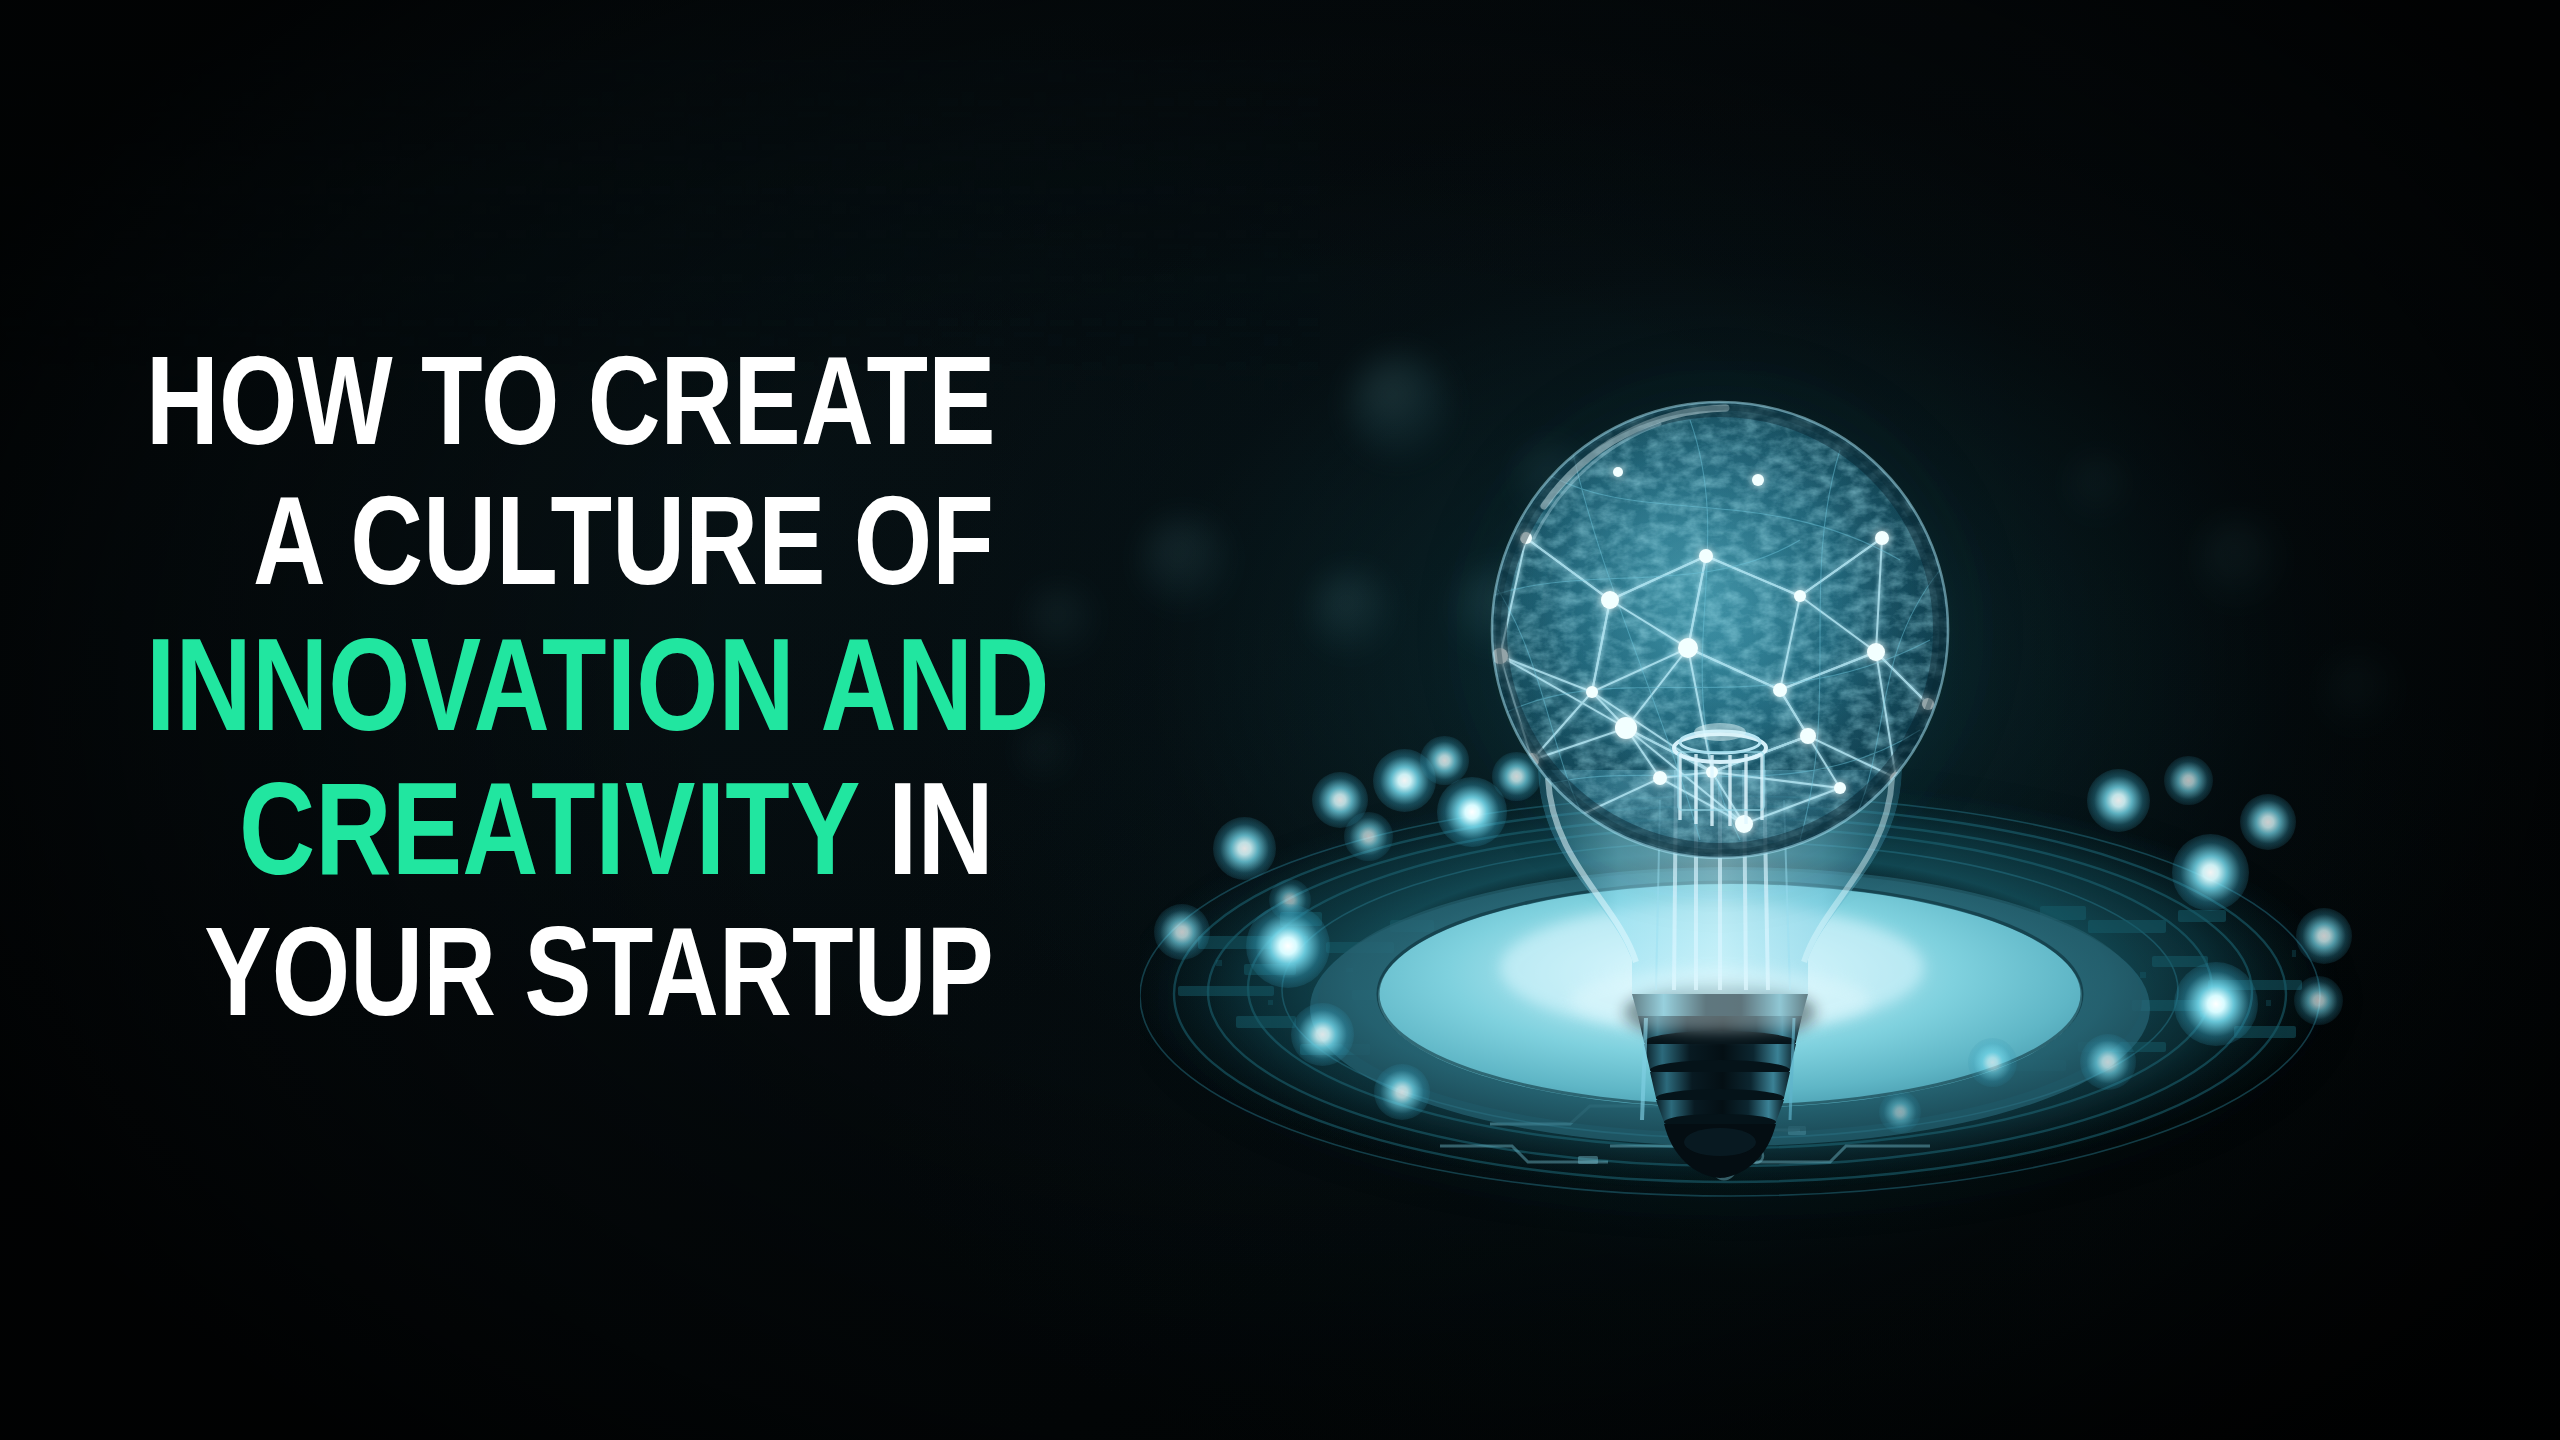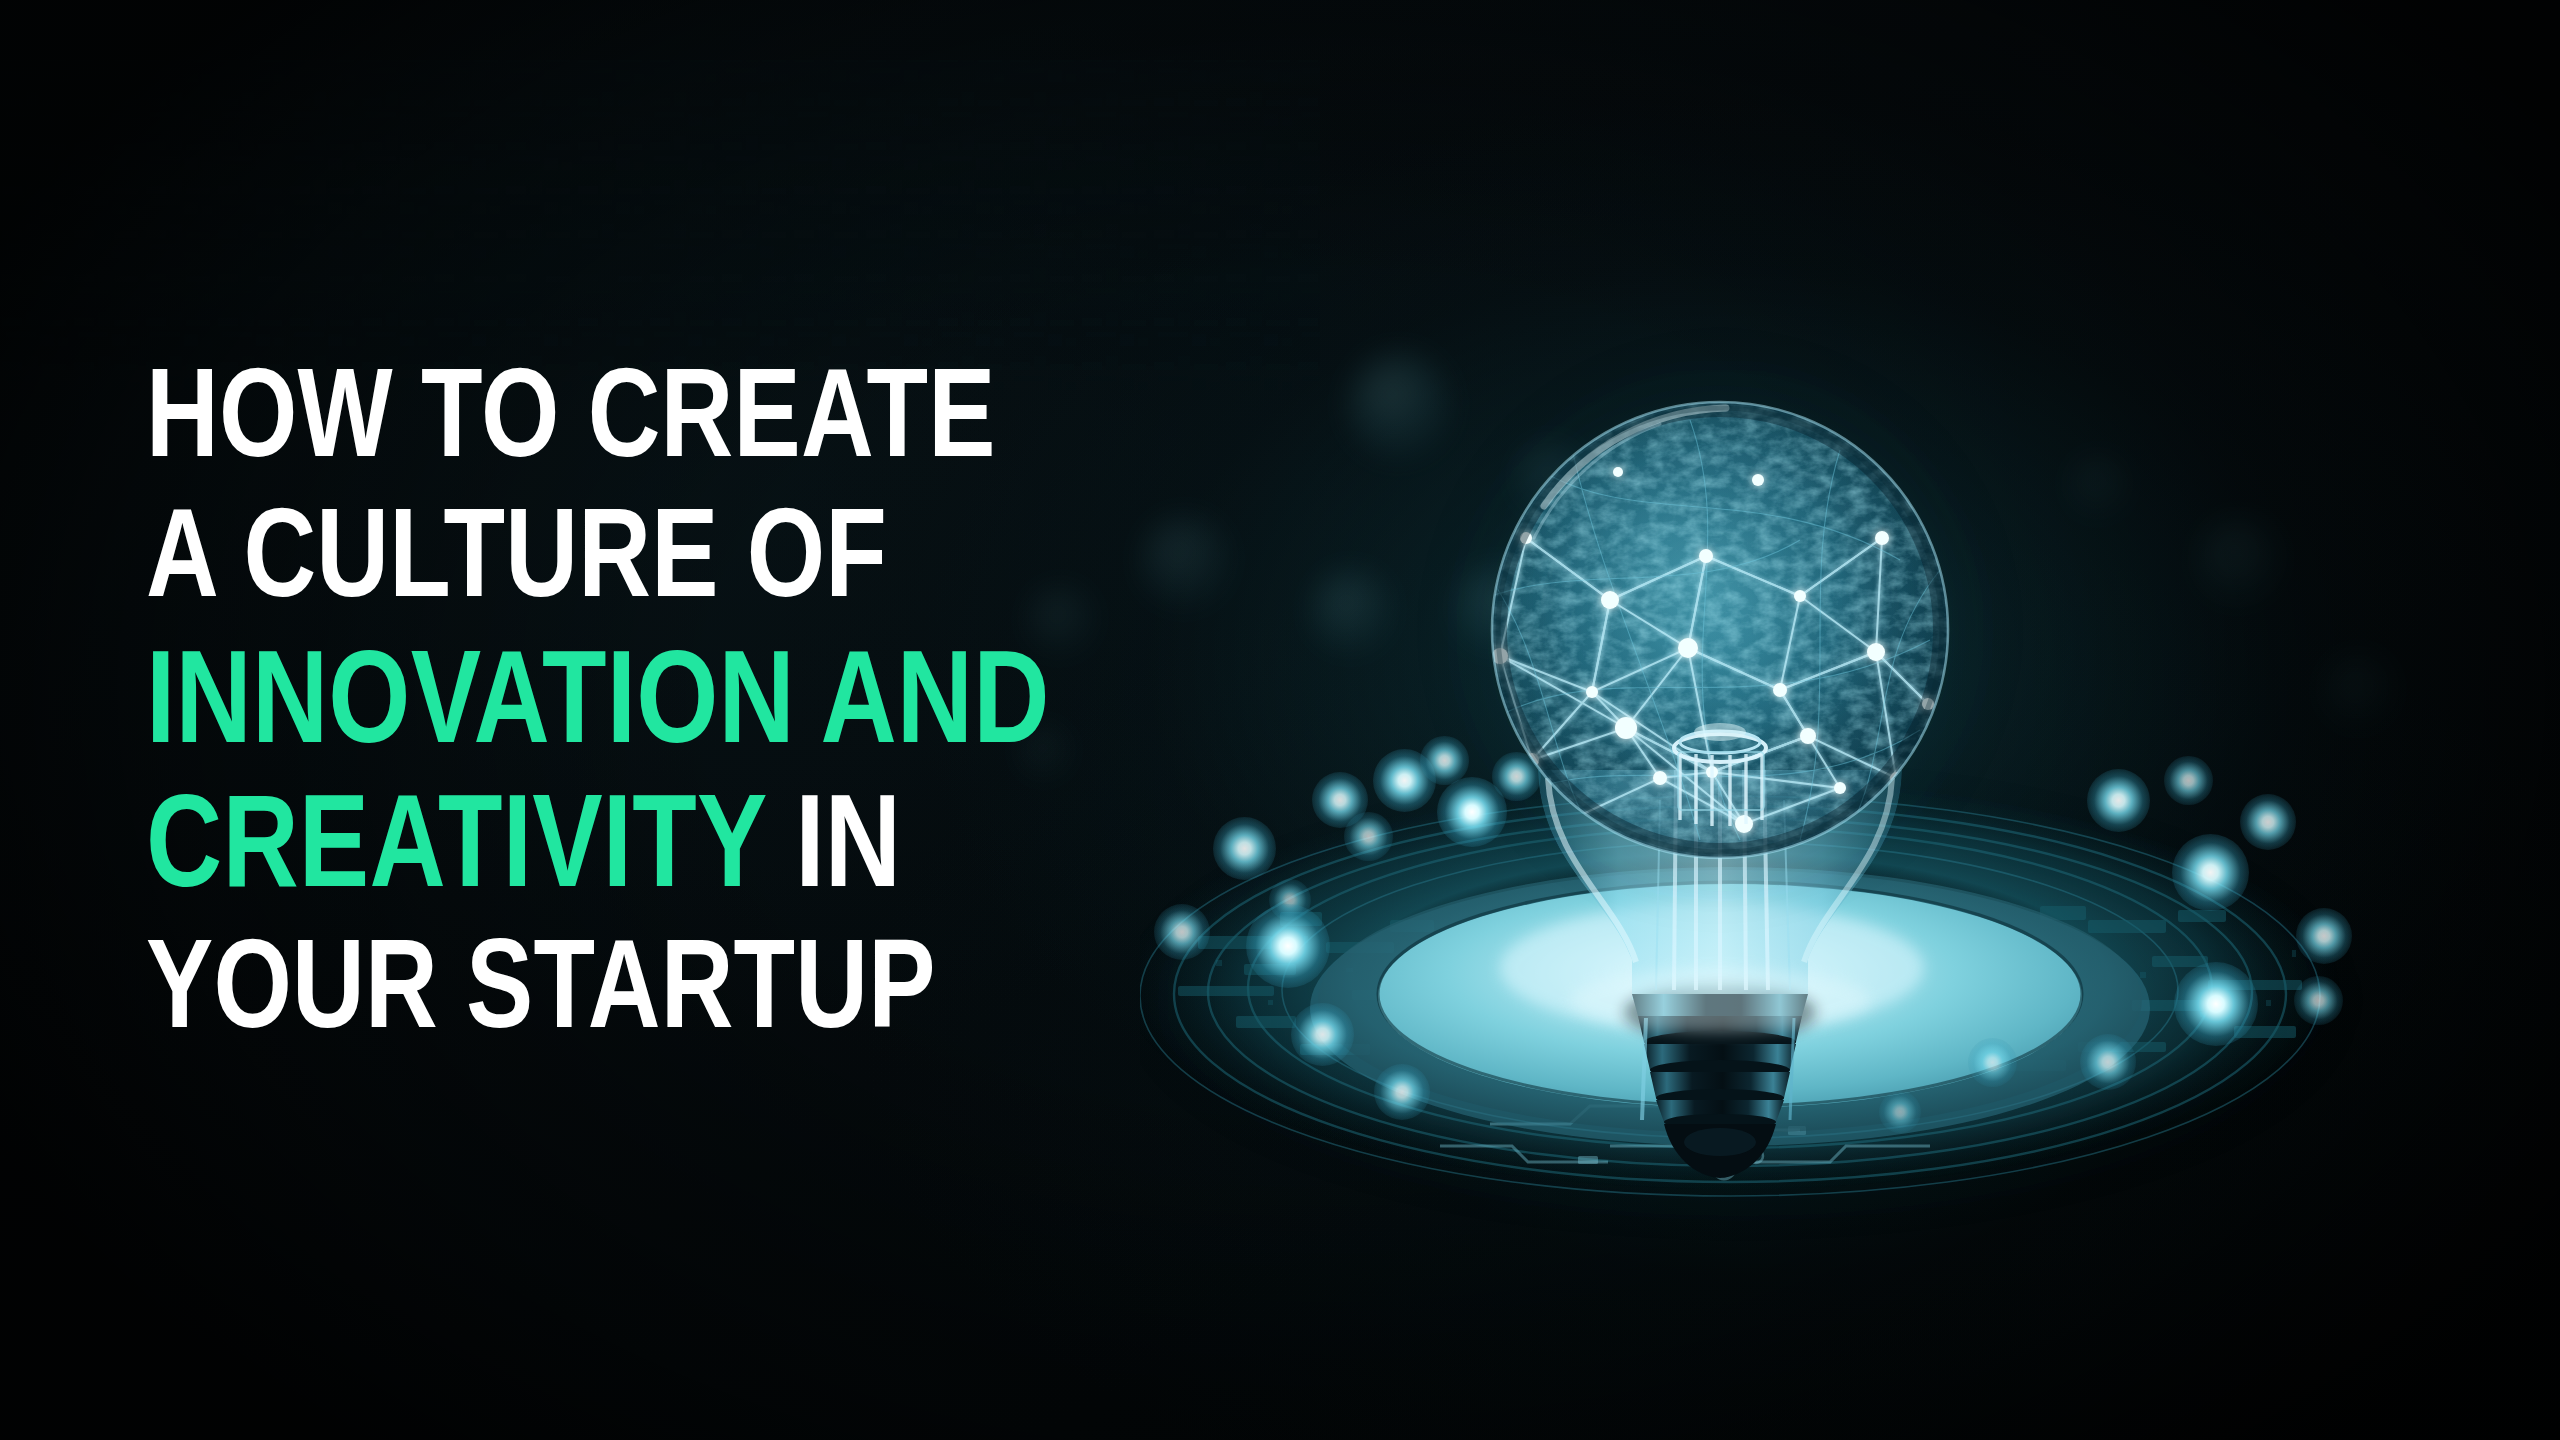--- a/index.html
+++ b/index.html
@@ -62,23 +62,24 @@
       rgba(40,120,135,0.07) 72%,
       rgba(20,70,80,0) 100%);
     filter: blur(14px);
     pointer-events: none;
   }
 
   
   #headline {
     position: absolute;
     left: 146px;
-    top: 354px;
+    top: 342px;
     width: 1060px;
     z-index: 40;
+    text-align: right;
   }
   .hl-line {
     font-weight: 700;
     text-transform: uppercase;
     line-height: 0.94;
     letter-spacing: 0.2px;
     white-space: nowrap;
     font-stretch: condensed;
     transform: scaleX(0.80);
     transform-origin: left center;

